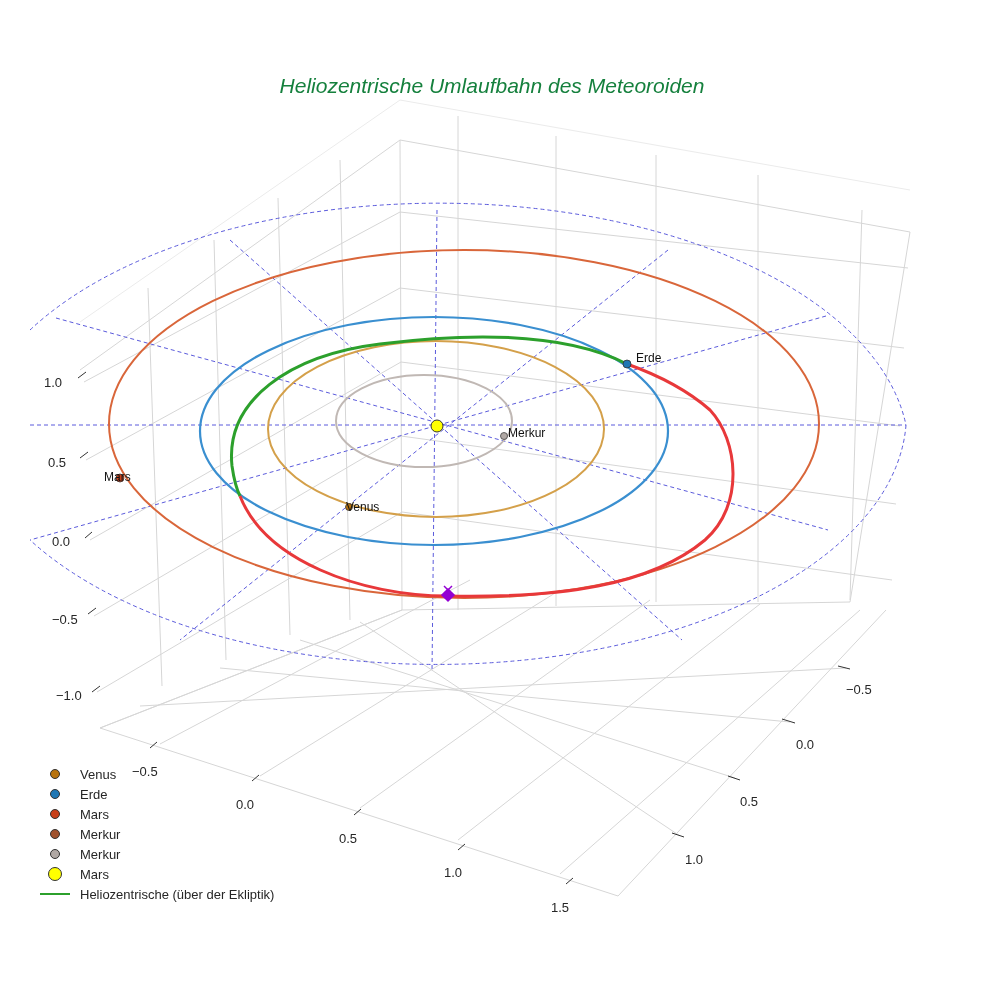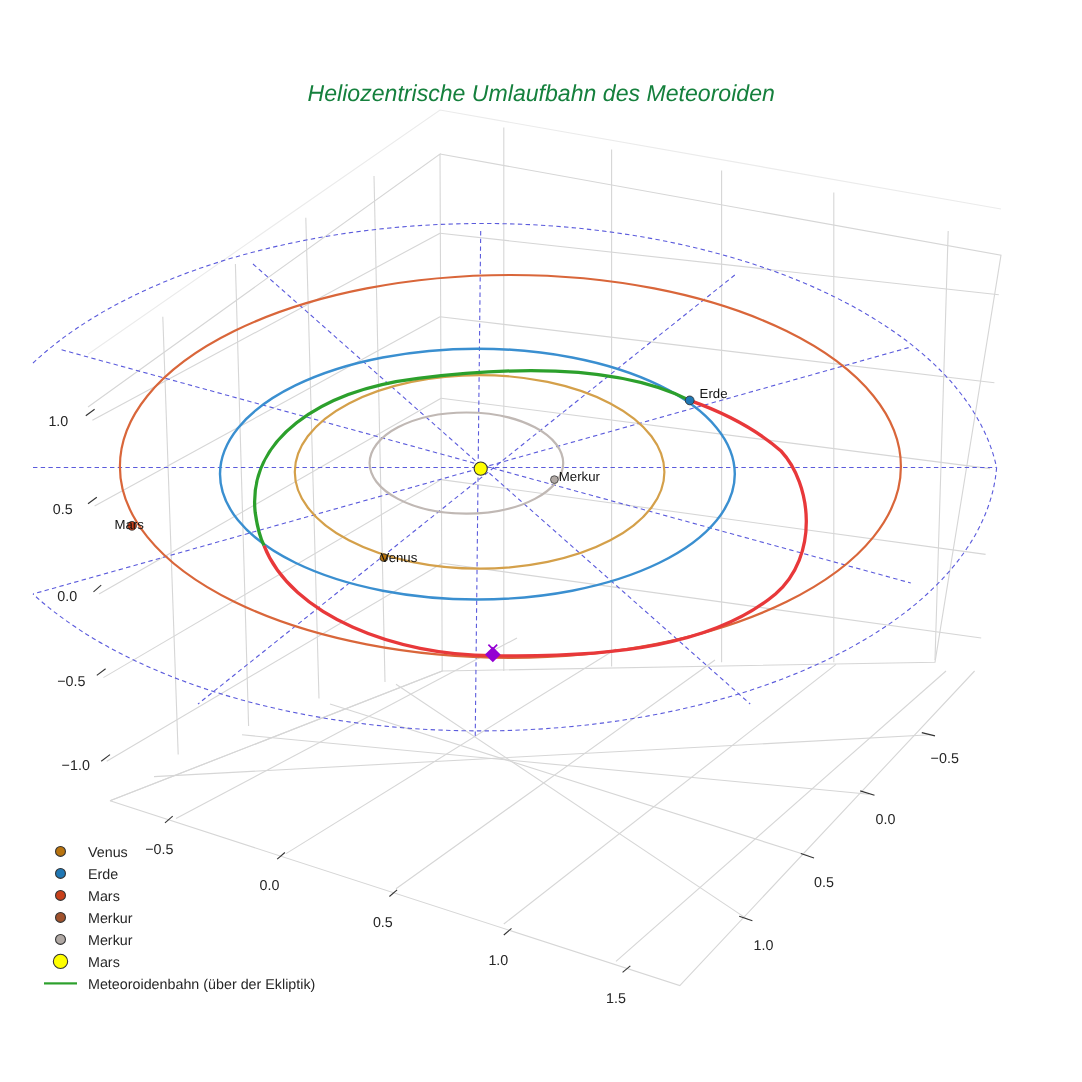--- a/index.html
+++ b/index.html
@@ -184,15 +184,15 @@
   <div class="lg-row">
     <span class="lg-sym">
         <span class="lg-big" style="background:#ffff00"></span>
       </span>
     <span>Mars</span>
   </div>
   <div class="lg-row">
     <span class="lg-sym">
         <span class="lg-line" style="background:#2ca02c"></span>
       </span>
-    <span>Meteoroidenbahn (über der Ekliptik)</span>
+    <span>Heliozentrische (über der Ekliptik)</span>
   </div>
 </div>
 
 </body></html>

